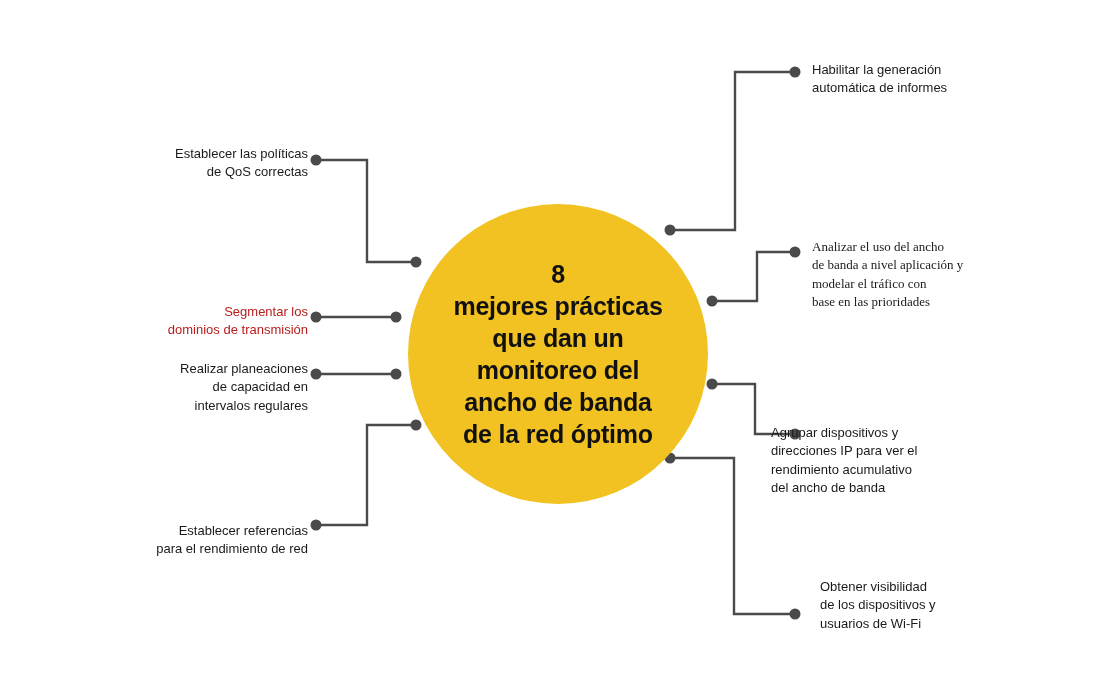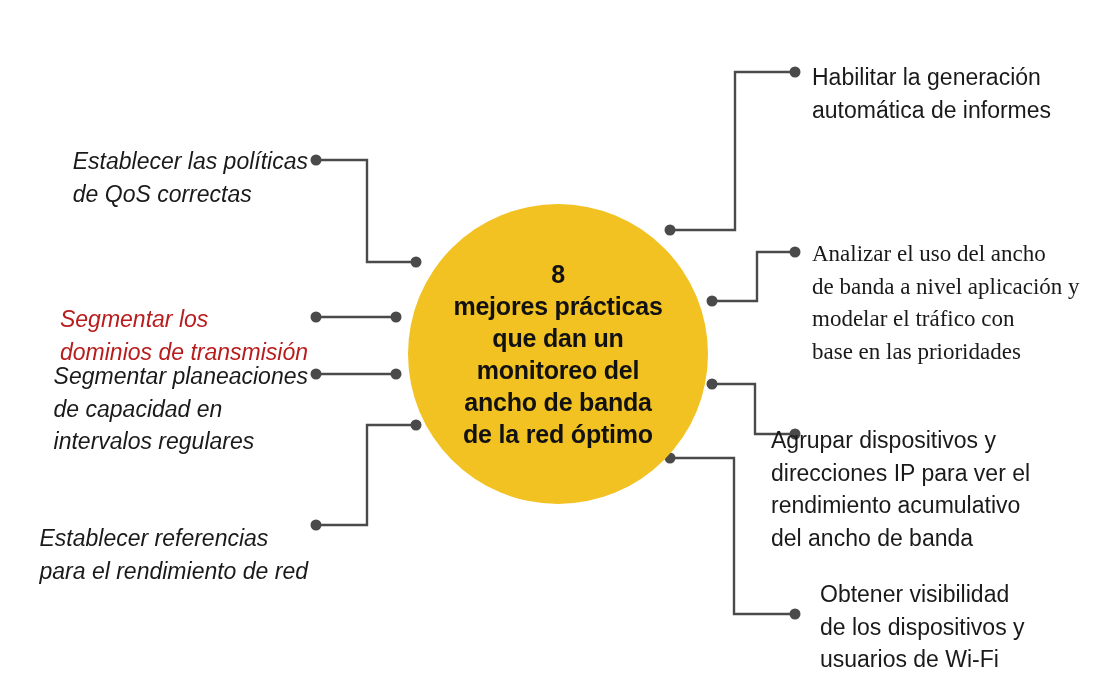--- a/index.html
+++ b/index.html
@@ -41,27 +41,27 @@
     font-size: 25px;
     line-height: 1.28;
     color: #111111;
     letter-spacing: -0.2px;
     white-space: pre-line;
     padding: 0 8px;
   }
   .leaf-label {
     position: absolute;
     font-family: "Liberation Sans", sans-serif;
-    font-size: 23px;
+    font-size: 13px;
     line-height: 1.42;
     color: #1a1a1a;
     white-space: pre-line;
   }
   .leaf-left {
-    font-style: italic;
+    text-align: right;
   }
   .leaf-right {
     text-align: left;
   }
 </style>
 </head>
 <body>
 
 <div id="canvas" style="background: rgb(255, 255, 255);">
 
@@ -115,21 +115,21 @@
 monitoreo del
 ancho de banda
 de la red óptimo</div>
   </div>
 
   <div id="left-labels">
       <div class="leaf-label leaf-left" style="color: rgb(26, 26, 26); top: 145px; right: 806px;">Establecer las políticas
 de QoS correctas</div>
       <div class="leaf-label leaf-left" style="color: #b91c1c; top: 303px; right: 806px;">Segmentar los
 dominios de transmisión</div>
-      <div class="leaf-label leaf-left" style="color: rgb(26, 26, 26); top: 360px; right: 806px;">Segmentar planeaciones
+      <div class="leaf-label leaf-left" style="color: rgb(26, 26, 26); top: 360px; right: 806px;">Realizar planeaciones
 de capacidad en
 intervalos regulares</div>
       <div class="leaf-label leaf-left" style="color: rgb(26, 26, 26); top: 522px; right: 806px;">Establecer referencias
 para el rendimiento de red</div>
     </div>
   <div id="right-labels">
       <div class="leaf-label leaf-right" style="color: rgb(26, 26, 26); top: 61px; left: 812px;">Habilitar la generación
 automática de informes</div>
       <div class="leaf-label leaf-right" style="color: rgb(26, 26, 26); top: 238px; left: 812px; font-family: Liberation Serif, serif;">Analizar el uso del ancho
 de banda a nivel aplicación y

